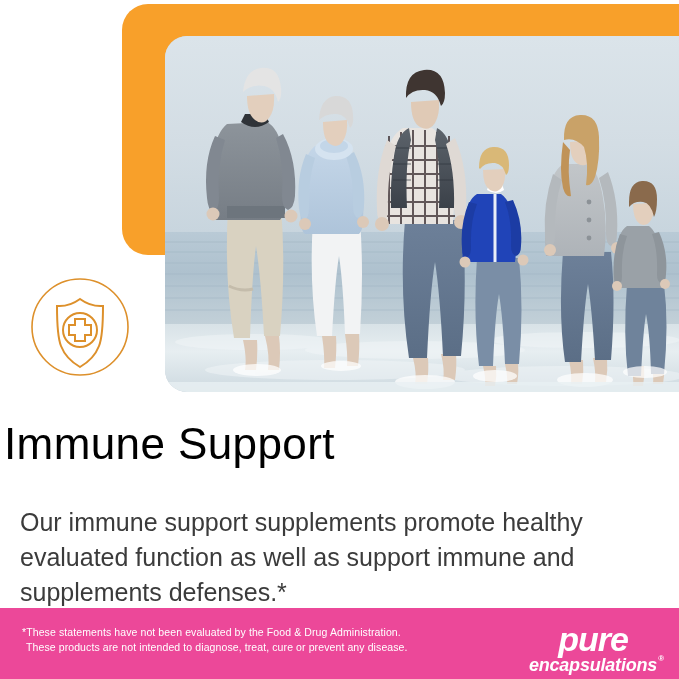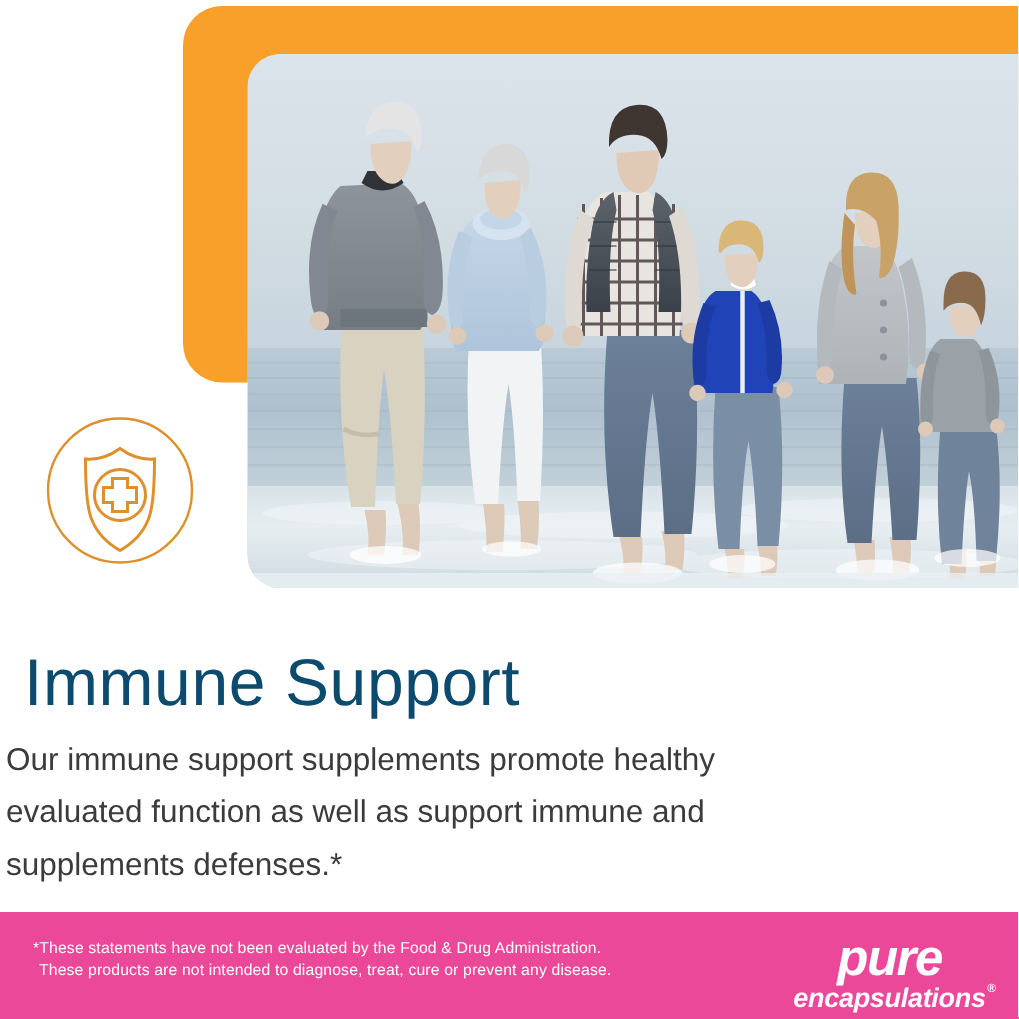--- a/index.html
+++ b/index.html
@@ -50,35 +50,35 @@
     width: 100px;
     height: 100px;
   }
   #shield-badge svg { display:block; width:100%; height:100%; }
 
   
   #headline {
     position: absolute;
     left: 4px;
     top: 418px;
-    margin: 12px;
+    margin: 0;
     font-size: 44px;
     line-height: 52px;
     font-weight: 500;
     letter-spacing: 0.4px;
-    color: #0c4a6e;
+    color: #000000;
     white-space: nowrap;
   }
   #subcopy {
     position: absolute;
     left: 4px;
     top: 489px;
     width: 630px;
-    margin: 0;
-    font-size: 21px;
+    margin: 16px;
+    font-size: 25px;
     line-height: 35px;
     font-weight: 300;
     color: #3b3b3b;
   }
   #subcopy .line { display: block; }
 
   
   #footer {
     position: absolute;
     left: 0;

